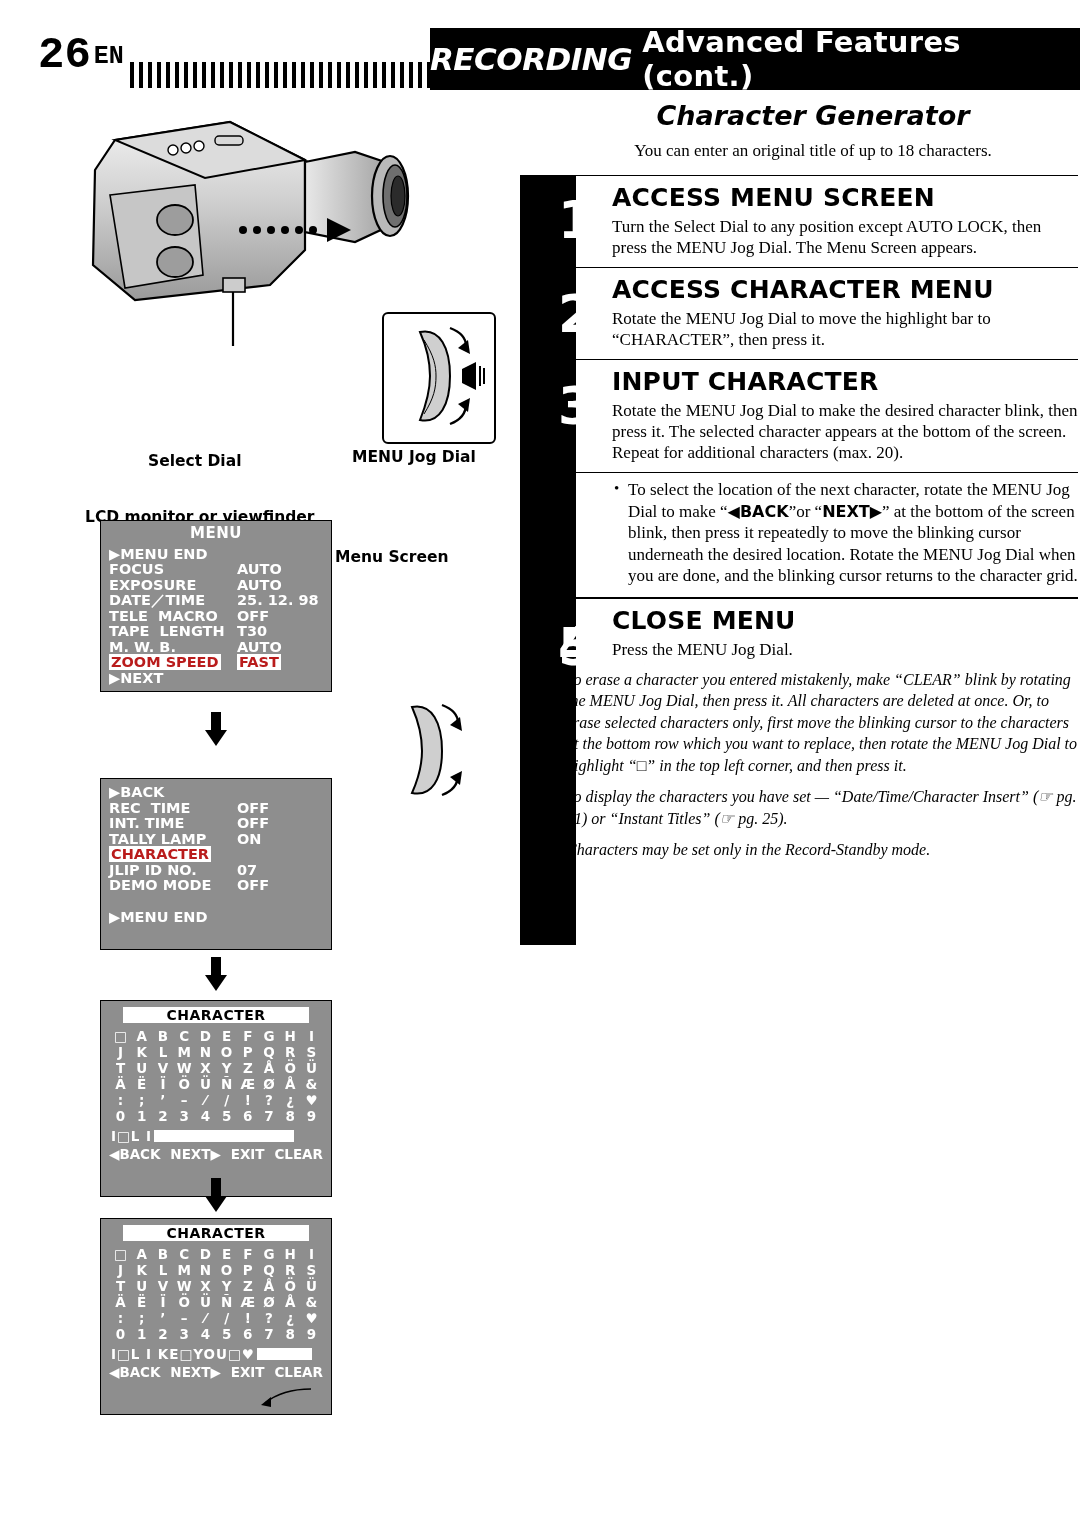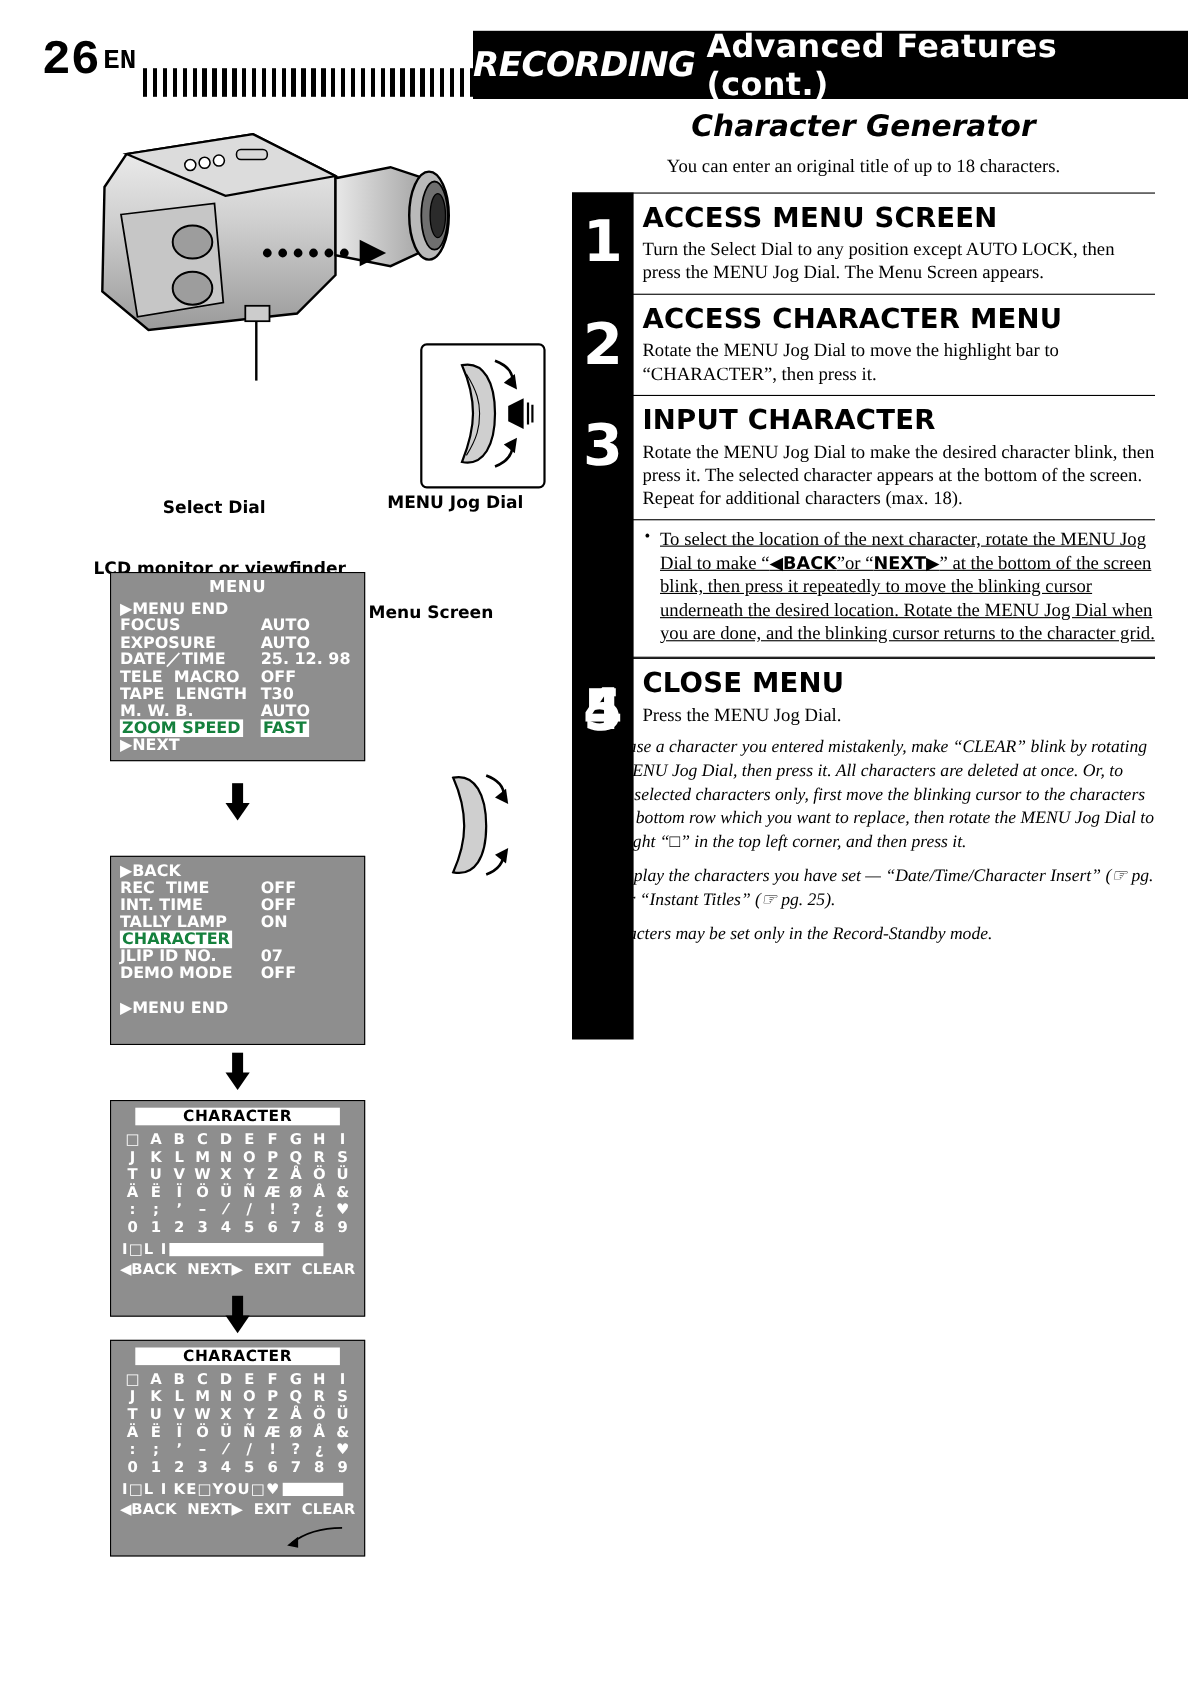--- a/index.html
+++ b/index.html
@@ -72,21 +72,21 @@
     line-height:15.5px;
     border:1px solid #000;
   }
   .scr .title{
     text-align:center;font-size:15px;letter-spacing:.5px;
     margin:5px 0 5px 0;
   }
   .scr .row{display:flex;padding:0 8px;}
   .scr .row .k{width:128px;white-space:pre;}
   .scr .row .v{white-space:pre;}
-  .hl{background:#fff;color:#15803d;padding:0 2px;}
+  .hl{background:#fff;color:#b91c1c;padding:0 2px;}
 
   #screen1{left:70px;top:420px;width:230px;height:170px;}
   #screen2{left:70px;top:678px;width:230px;height:170px;}
   .arr{
     position:absolute;left:175px;width:22px;height:34px;
   }
   .arr:before{
     content:"";position:absolute;left:6px;top:0;width:10px;height:20px;background:#000;
   }
   .arr:after{
@@ -112,21 +112,21 @@
   .inputline{
     margin:4px 10px 3px 10px;height:15px;display:flex;align-items:center;
   }
   .inputline .txt{white-space:pre;letter-spacing:1px;}
   .blocks{display:inline-block;height:12px;background:#fff;margin-left:2px;}
   .chrfoot{
     display:flex;justify-content:space-between;margin:2px 8px 5px 8px;font-size:13.5px;
   }
 
   
-  .rightcol{position:absolute;left:520px;top:100px;width:530px;}
+  .rightcol{position:absolute;left:520px;top:100px;width:530px;padding-left:28px;}
   .cg-title{
     font-family:"DejaVu Sans", sans-serif;font-weight:bold;font-style:italic;
     font-size:27px;text-align:center;margin:0 0 10px 0;
   }
   .cg-sub{font-size:17px;text-align:center;margin-bottom:14px;}
 
   .stepblock{position:relative;padding-left:64px;border-top:1px solid #000;}
   .stepblock:first-of-type{border-top:1px solid #000;}
   .stepnum{
     position:absolute;left:0;top:0;width:56px;text-align:center;
@@ -134,21 +134,21 @@
     line-height:52px;color:#fff;
   }
   .steps-bg{
     position:absolute;left:520px;top:175px;width:56px;height:770px;background:#000;
   }
   .sthead{
     font-family:"DejaVu Sans", sans-serif;font-weight:bold;font-size:25px;
     margin:7px 0 4px 0;letter-spacing:.2px;
   }
   .sttext{font-size:17px;line-height:21px;margin-bottom:9px;}
-  .bullet{font-size:17px;line-height:21.5px;margin:6px 0 10px 0;position:relative;padding-left:16px;text-decoration:underline;}
+  .bullet{font-size:17px;line-height:21.5px;margin:6px 0 10px 0;position:relative;padding-left:16px;}
   .bullet:before{content:"\2022";position:absolute;left:2px;top:-1px;font-size:15px;}
 
   .notes-h{
     font-family:"DejaVu Sans", sans-serif;font-weight:bold;font-size:26px;
     margin:26px 0 10px 0;
   }
   .note{
     font-style:italic;font-size:16px;line-height:21.5px;margin:0 0 10px 0;
     position:relative;padding-left:18px;
   }
@@ -528,21 +528,21 @@
 
     <div class="stepblock">
       <div class="stepnum" style="top:20px">2</div>
       <div class="sthead">ACCESS CHARACTER MENU</div>
       <div class="sttext">Rotate the MENU Jog Dial to move the highlight bar to “CHARACTER”, then press it.</div>
     </div>
 
     <div class="stepblock">
       <div class="stepnum" style="top:20px">3</div>
       <div class="sthead">INPUT CHARACTER</div>
-      <div class="sttext">Rotate the MENU Jog Dial to make the desired character blink, then press it. The selected character appears at the bottom of the screen. Repeat for additional characters (max. 18).</div>
+      <div class="sttext">Rotate the MENU Jog Dial to make the desired character blink, then press it. The selected character appears at the bottom of the screen. Repeat for additional characters (max. 20).</div>
     </div>
 
     <div style="border-top:1px solid #000;padding-left:64px;">
       <div class="bullet">
         <span>To select the location of the next character, rotate the MENU Jog Dial to make “</span><span class="kbd">◀BACK</span><span>”or “</span><span class="kbd">NEXT▶</span><span>” at the bottom of the screen blink, then press it repeatedly to move the blinking cursor underneath the desired location. Rotate the MENU Jog Dial when you are done, and the blinking cursor returns to the character grid.</span>
       </div>
     </div>
 
     <div class="stepblock">
       <div class="stepnum" style="top:22px">4</div>

